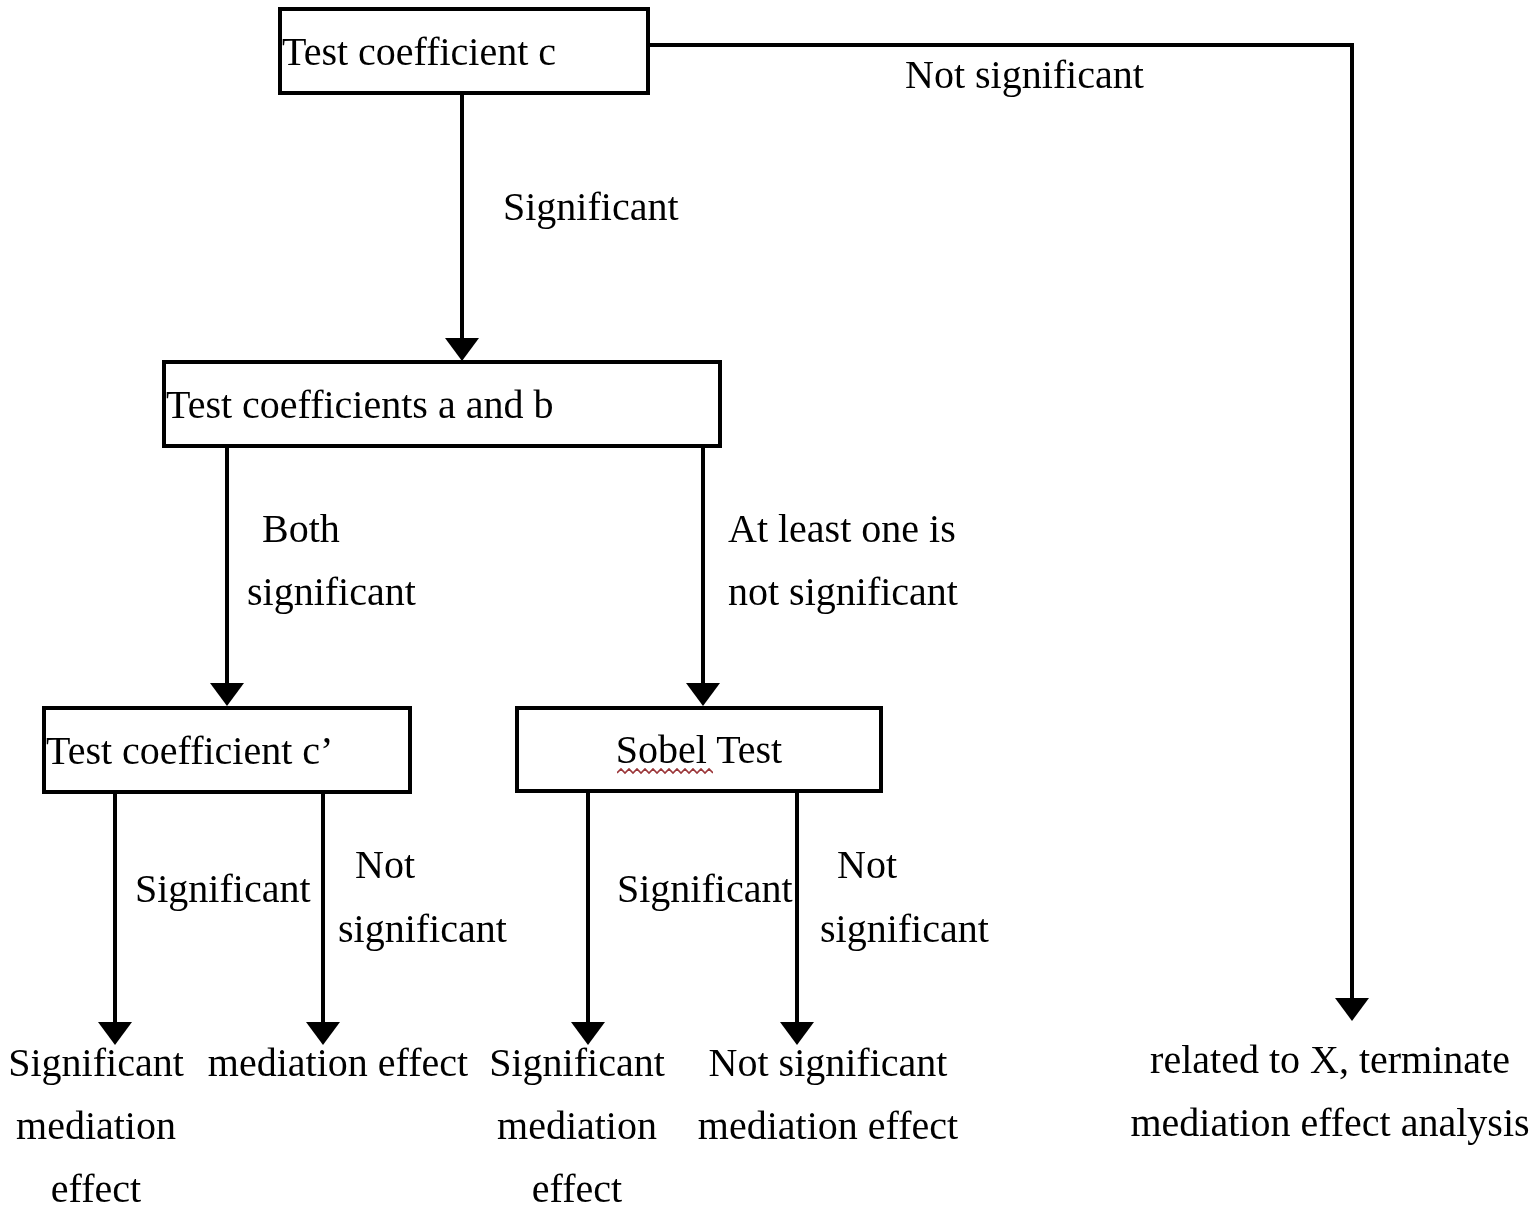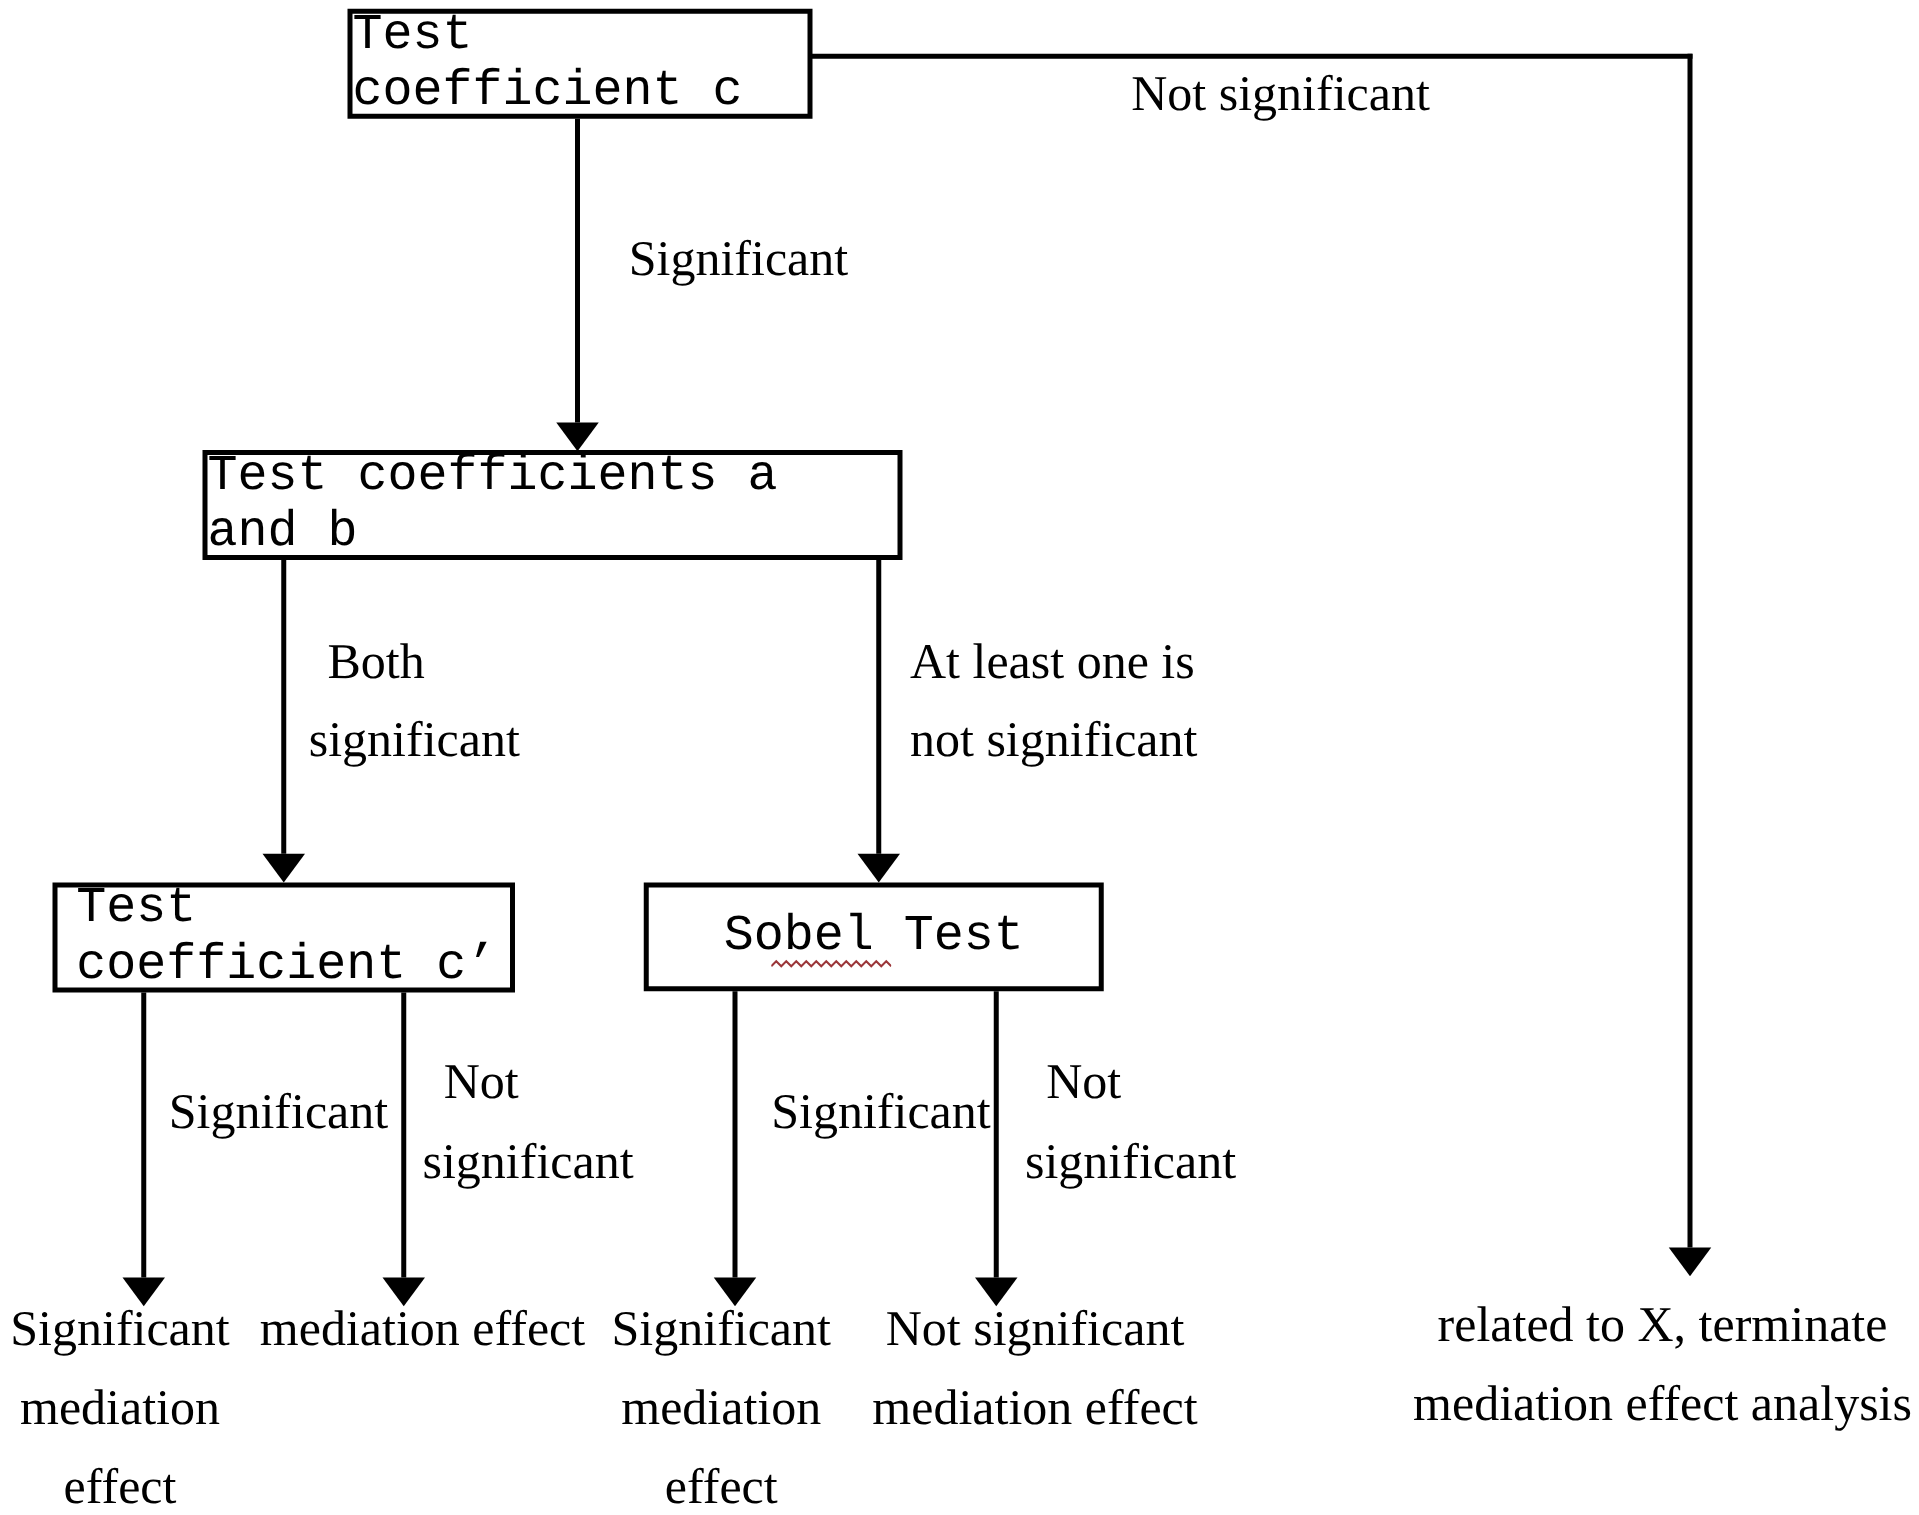--- a/index.html
+++ b/index.html
@@ -15,24 +15,23 @@
     font-family: "Liberation Serif", "DejaVu Serif", serif;
     color: #000000;
     overflow: hidden;
   }
   .node {
     position: absolute;
     border: 4px solid #000000;
     background: #ffffff;
     display: flex;
     align-items: center;
-    justify-content: flex-end;
+    justify-content: flex-start;
     font-size: 40px;
     box-sizing: border-box;
-    font-family: Liberation Mono, monospace;
   }
   .node-inner { position: relative; width: 100%; height: 100%;
     display: flex; align-items: center; justify-content: center; }
   .vline, .hline { position: absolute; background: #000000; }
   .arrowhead {
     position: absolute;
     width: 0; height: 0;
     border-left: 17px solid transparent;
     border-right: 17px solid transparent;
     border-top: 23px solid #000000;
@@ -63,21 +62,21 @@
 <div id="stage">
 
   <div class="node" style="left:278px; top:7px; width:372px; height:88px;">
     <span>Test coefficient c</span>
   </div>
 
   <div class="node" style="left:162px; top:360px; width:560px; height:88px;">
     <span>Test coefficients a and b</span>
   </div>
 
-  <div class="node" style="left:42px; top:706px; width:370px; height:88px;padding-left:15px;">
+  <div class="node" style="left:42px; top:706px; width:370px; height:88px;">
     <span>Test coefficient c’</span>
   </div>
 
   <div class="node" style="left:515px; top:706px; width:368px; height:87px;">
     <div class="node-inner">
       <span>Sobel Test</span>
       <svg class="squiggle" width="96" height="8" viewBox="0 0 96 8">
         <path d="M0 6 L4 2 L8 6 L12 2 L16 6 L20 2 L24 6 L28 2 L32 6 L36 2 L40 6 L44 2 L48 6 L52 2 L56 6 L60 2 L64 6 L68 2 L72 6 L76 2 L80 6 L84 2 L88 6 L92 2 L96 6" stroke="#9b3639" stroke-width="1.6" fill="none"></path>
       </svg>
     </div>

